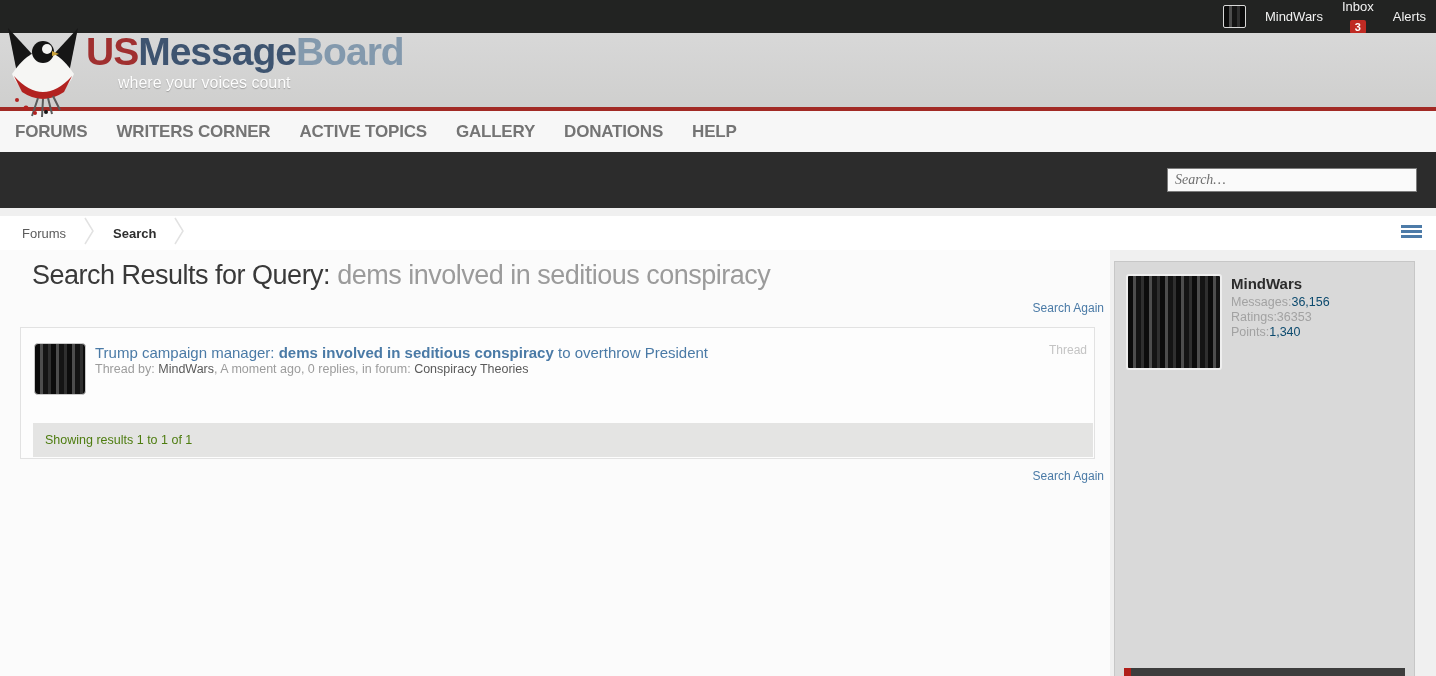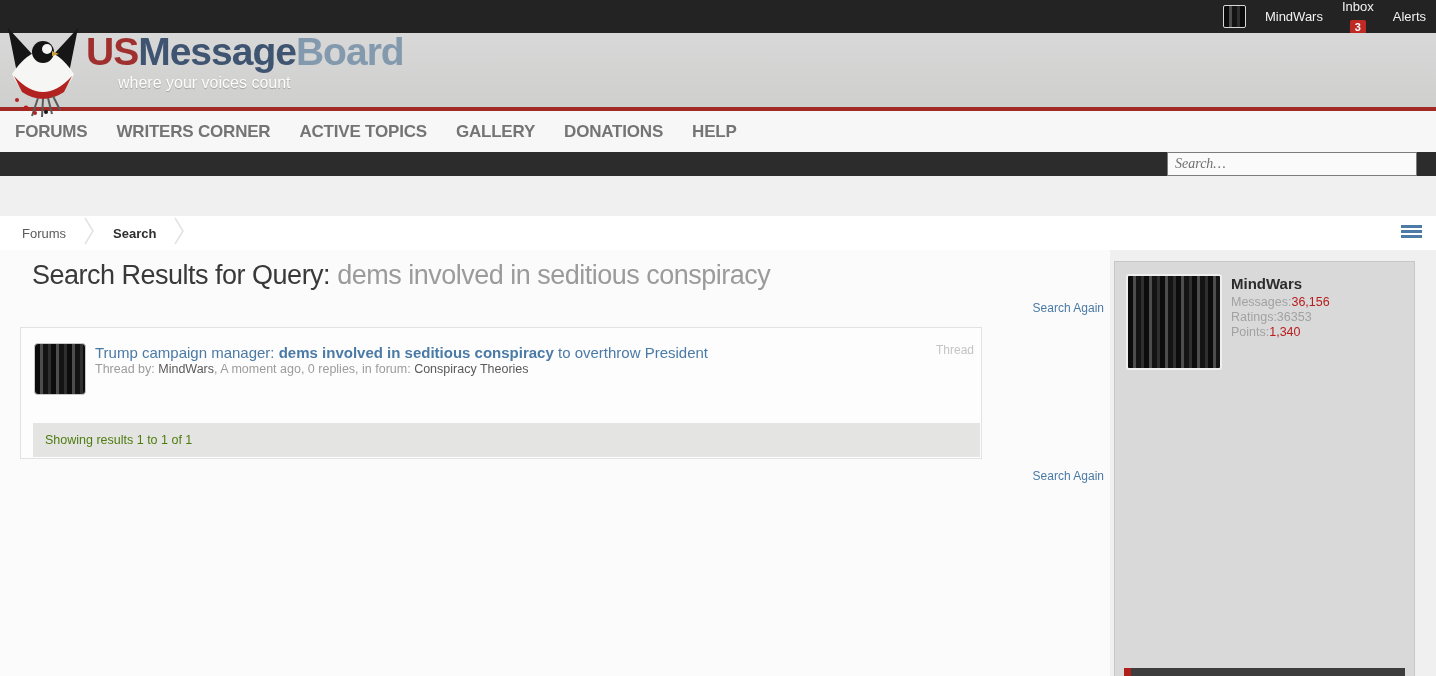--- a/index.html
+++ b/index.html
@@ -25,59 +25,59 @@
   .logo-us { color:#a03030; }
   .logo-message { color:#3e5470; }
   .logo-board { color:#8399ad; }
   .tagline { color:#fdfdfd; font-size:16px; margin:2px 0 0 32px; text-shadow:0 1px 1px rgba(0,0,0,.25); }
 
   
   .navbar { height:41px; background:#f7f7f7; display:flex; align-items:center; gap:29px; padding-left:15px; }
   .navbar a { color:#747474; font-size:17px; font-weight:bold; letter-spacing:-0.2px; text-decoration:none; }
 
   
-  .searchstrip { height:24px; background:#2c2c2c; display:flex; align-items:center; justify-content:flex-end; }
+  .searchstrip { height:56px; background:#2c2c2c; display:flex; align-items:center; justify-content:flex-end; }
   .search-input { width:250px; height:24px; margin-right:19px; border:1px solid #7c7c7c; background:#fafafa; font-family:"Liberation Serif", serif; font-style:italic; font-size:14px; color:#555; padding:0 7px; }
   .search-input::placeholder { color:#6f6f6f; }
 
   
   .page-body { position:absolute; top:216px; left:0; right:0; bottom:0; background:#f0f0f0; }
   .breadcrumb-bar { height:34px; background:#fff; display:flex; align-items:center; padding:0 10px 0 12px; position:relative; }
   .crumb { font-size:13px; color:#5b5b5b; text-decoration:none; padding:0 10px; }
   .crumb.current { font-weight:bold; color:#2e2e2e; }
   .crumb-sep { display:inline-block; margin:0 8px; }
   .hamburger { position:absolute; right:14px; top:9px; width:21px; cursor:pointer; }
   .hamburger div { height:3px; background:#4d7ba8; margin-bottom:2px; }
 
   .main-col { position:absolute; left:0; top:34px; width:1110px; bottom:0; background:#fbfbfb; }
   .page-title { padding:10px 32px 0; font-size:27px; letter-spacing:-0.5px; color:#393939; font-weight:normal; }
   .page-title .query { color:#9b9b9b; margin-left:7px; }
   .again-row { text-align:right; padding:7px 6px 6px; }
   .again-link { color:#4a7aa6; font-size:12px; text-decoration:none; }
 
-  .results-panel { margin:5px 15px 0 20px; width:962px; background:#fdfdfd; border:1px solid #e2e2e2; }
+  .results-panel { margin:5px 15px 0 20px; width:1075px; background:#fdfdfd; border:1px solid #e2e2e2; }
   .result-row { position:relative; display:flex; padding:15px 12px 14px 13px; }
   .thumb { width:52px; height:52px; border:1px solid #c9c9c9; border-radius:4px; flex:0 0 auto; }
   .result-body { margin-left:9px; padding-top:1px; }
   .result-title { font-size:15px; color:#4a7aa6; text-decoration:none; display:block; line-height:17px; }
   .result-snippet { font-size:12.5px; color:#3c3c3c; line-height:16px; margin-top:3px; }
   .result-meta { font-size:12.5px; color:#9c9c9c; line-height:16px; }
   .result-meta a { color:#5a5a5a; text-decoration:none; }
   .type-label { position:absolute; right:7px; top:15px; font-size:12px; color:#c4c4c4; }
   .showing-bar { margin:14px 1px 1px 12px; background:#e4e4e3; padding:10px 12px; font-size:12.5px; color:#4d7c0f; }
 
   
   .sidebar { position:absolute; left:1114px; top:45px; width:301px; bottom:0; background:#d9d9d9; border:1px solid #c7c7c7; border-bottom:none; }
   .member-card { display:flex; padding:12px 11px; }
   .avatar-lg { width:96px; height:96px; border:2px solid #efefef; border-radius:3px; flex:0 0 auto; }
   .member-info { margin-left:9px; flex:1; padding-top:1px; }
   .member-name { font-size:15px; font-weight:bold; color:#2c2c2c; text-decoration:none; display:block; margin-bottom:3px; }
   .stat-row { display:flex; justify-content:flex-start; font-size:12.5px; line-height:15px; }
   .stat-label { color:#a2a2a2; }
-  .stat-value { color:#b91c1c; }
+  .stat-value { color:#0c4a6e; }
   .stat-row.dim .stat-value { color:#a2a2a2; }
   .media-bar { position:absolute; bottom:0; left:9px; right:9px; height:8px; background:#3d3d3d; }
   .media-bar .accent { width:7px; height:100%; background:#b01f1a; }
 </style>
 </head>
 <body>
 
 <div class="topbar">
   <span class="avatar-sm mini-photo"></span>
   <a href="#">MindWars</a>

